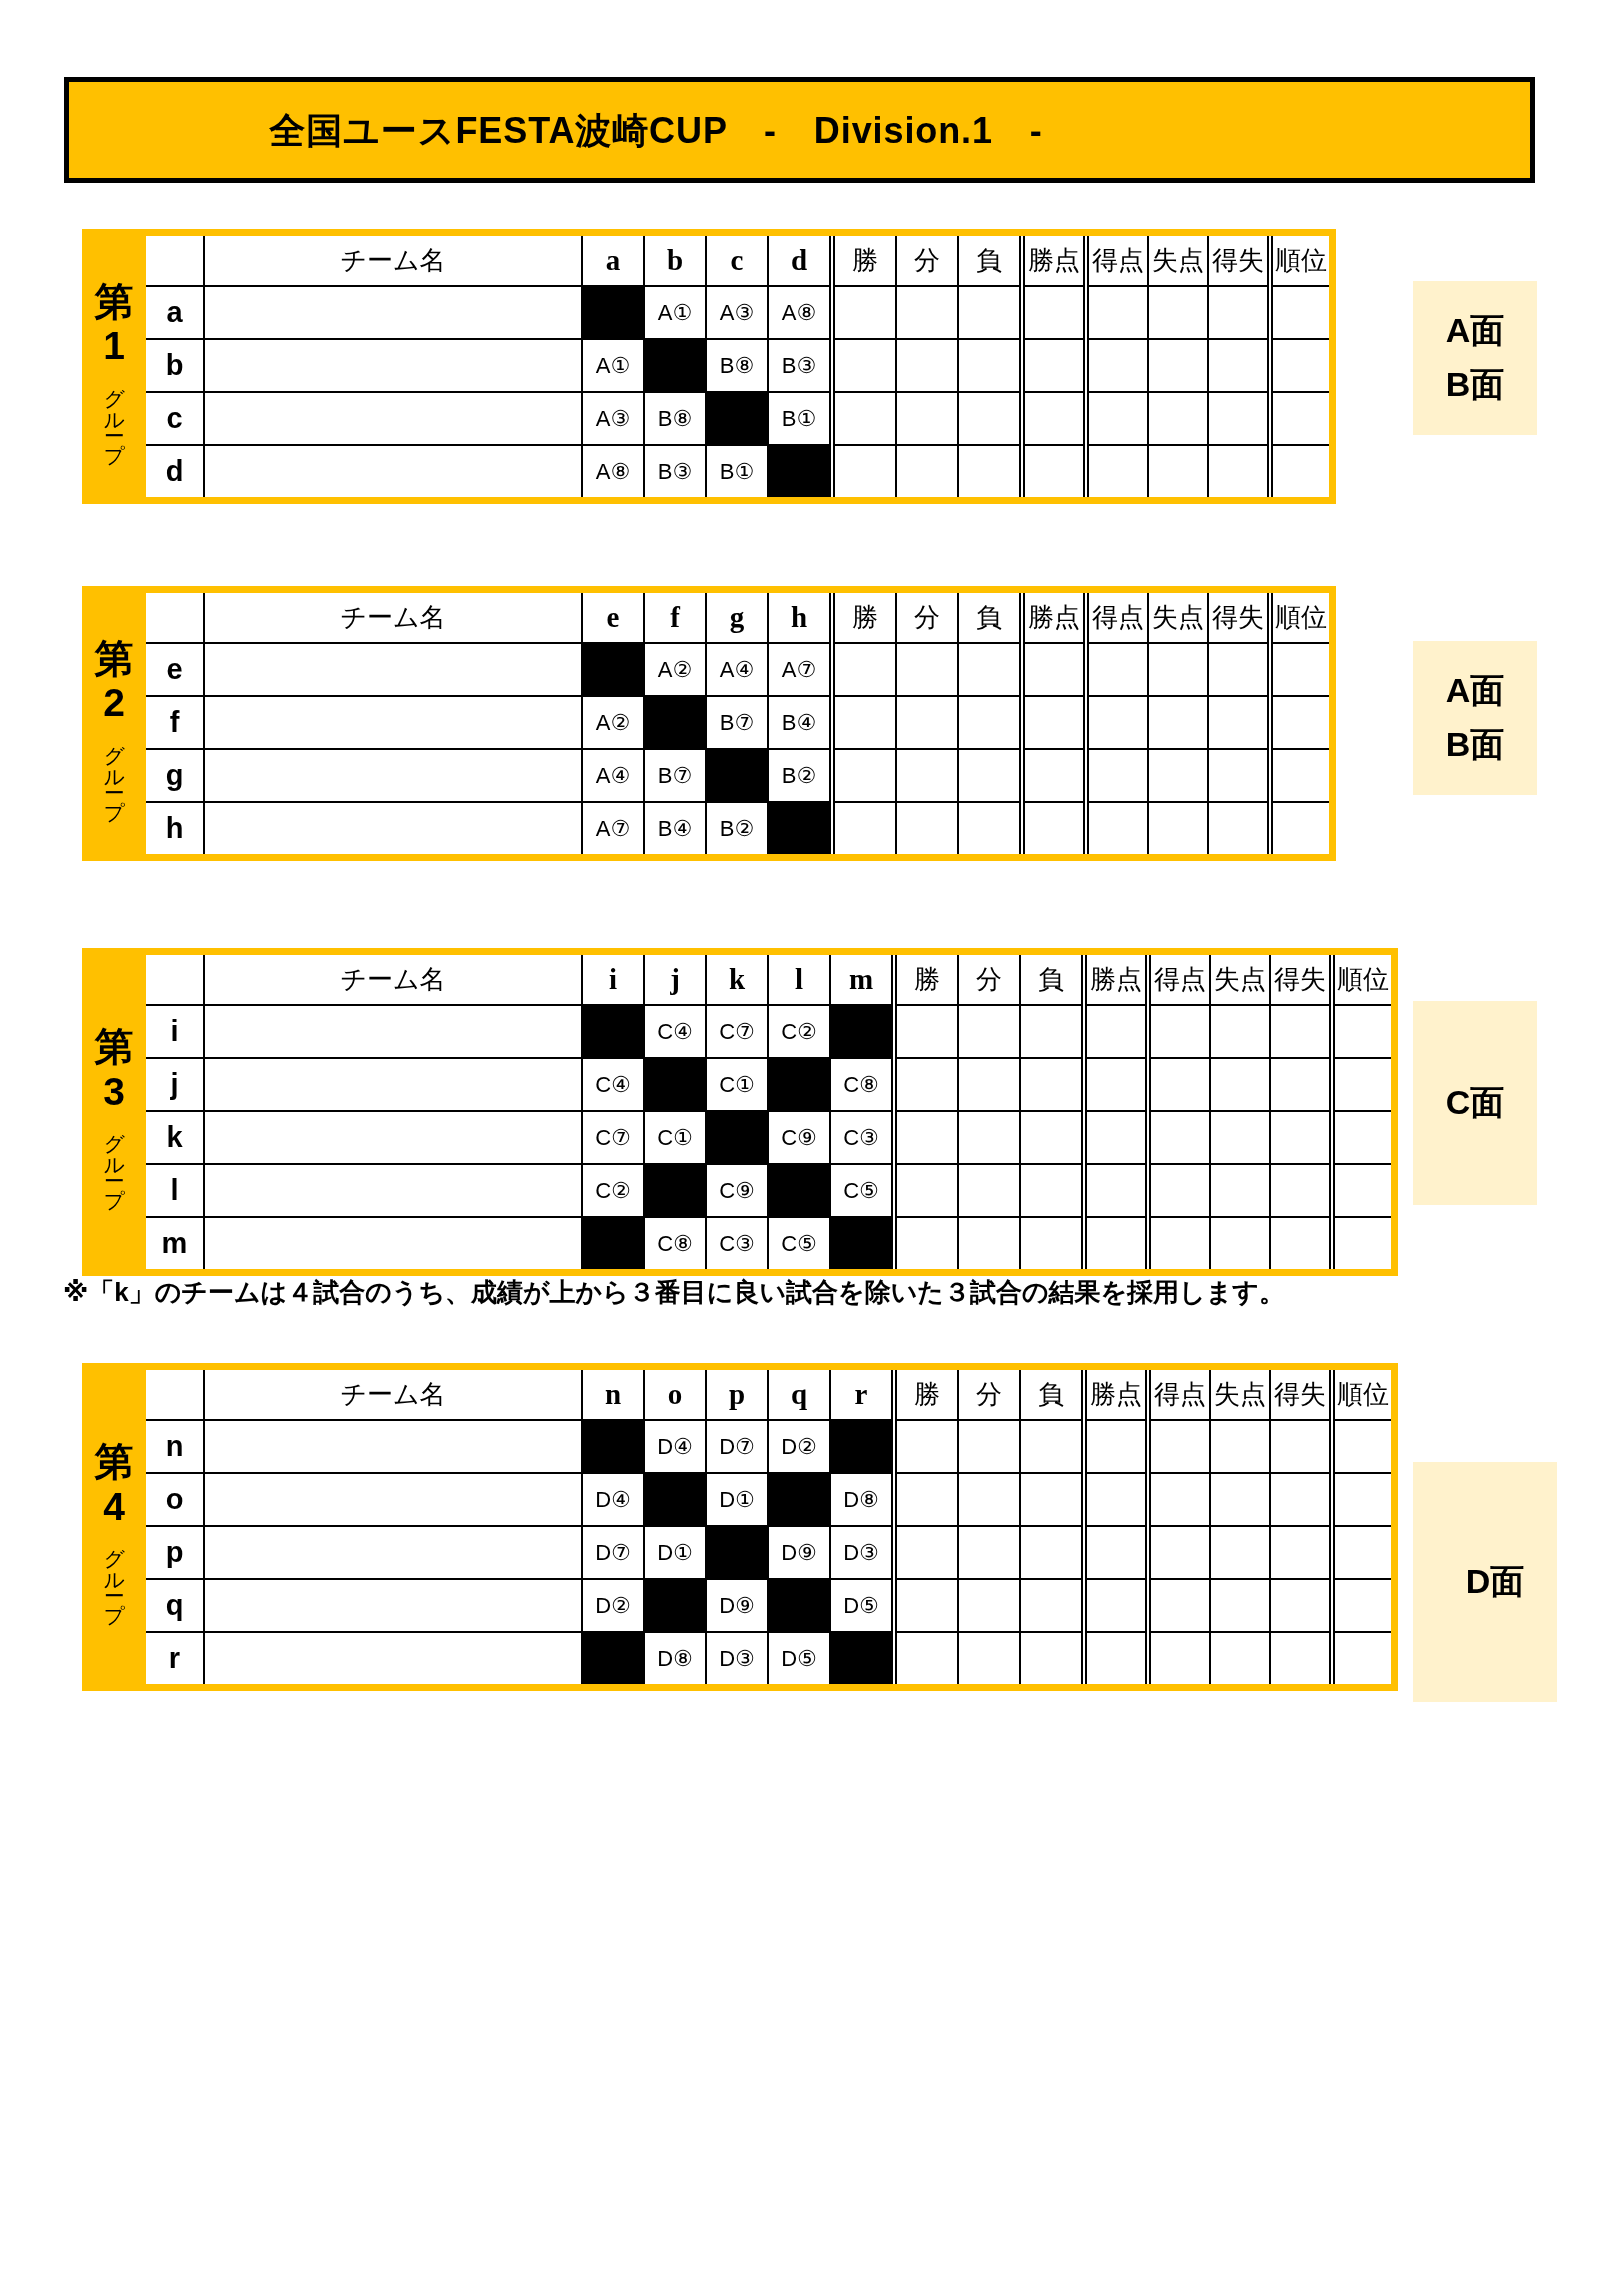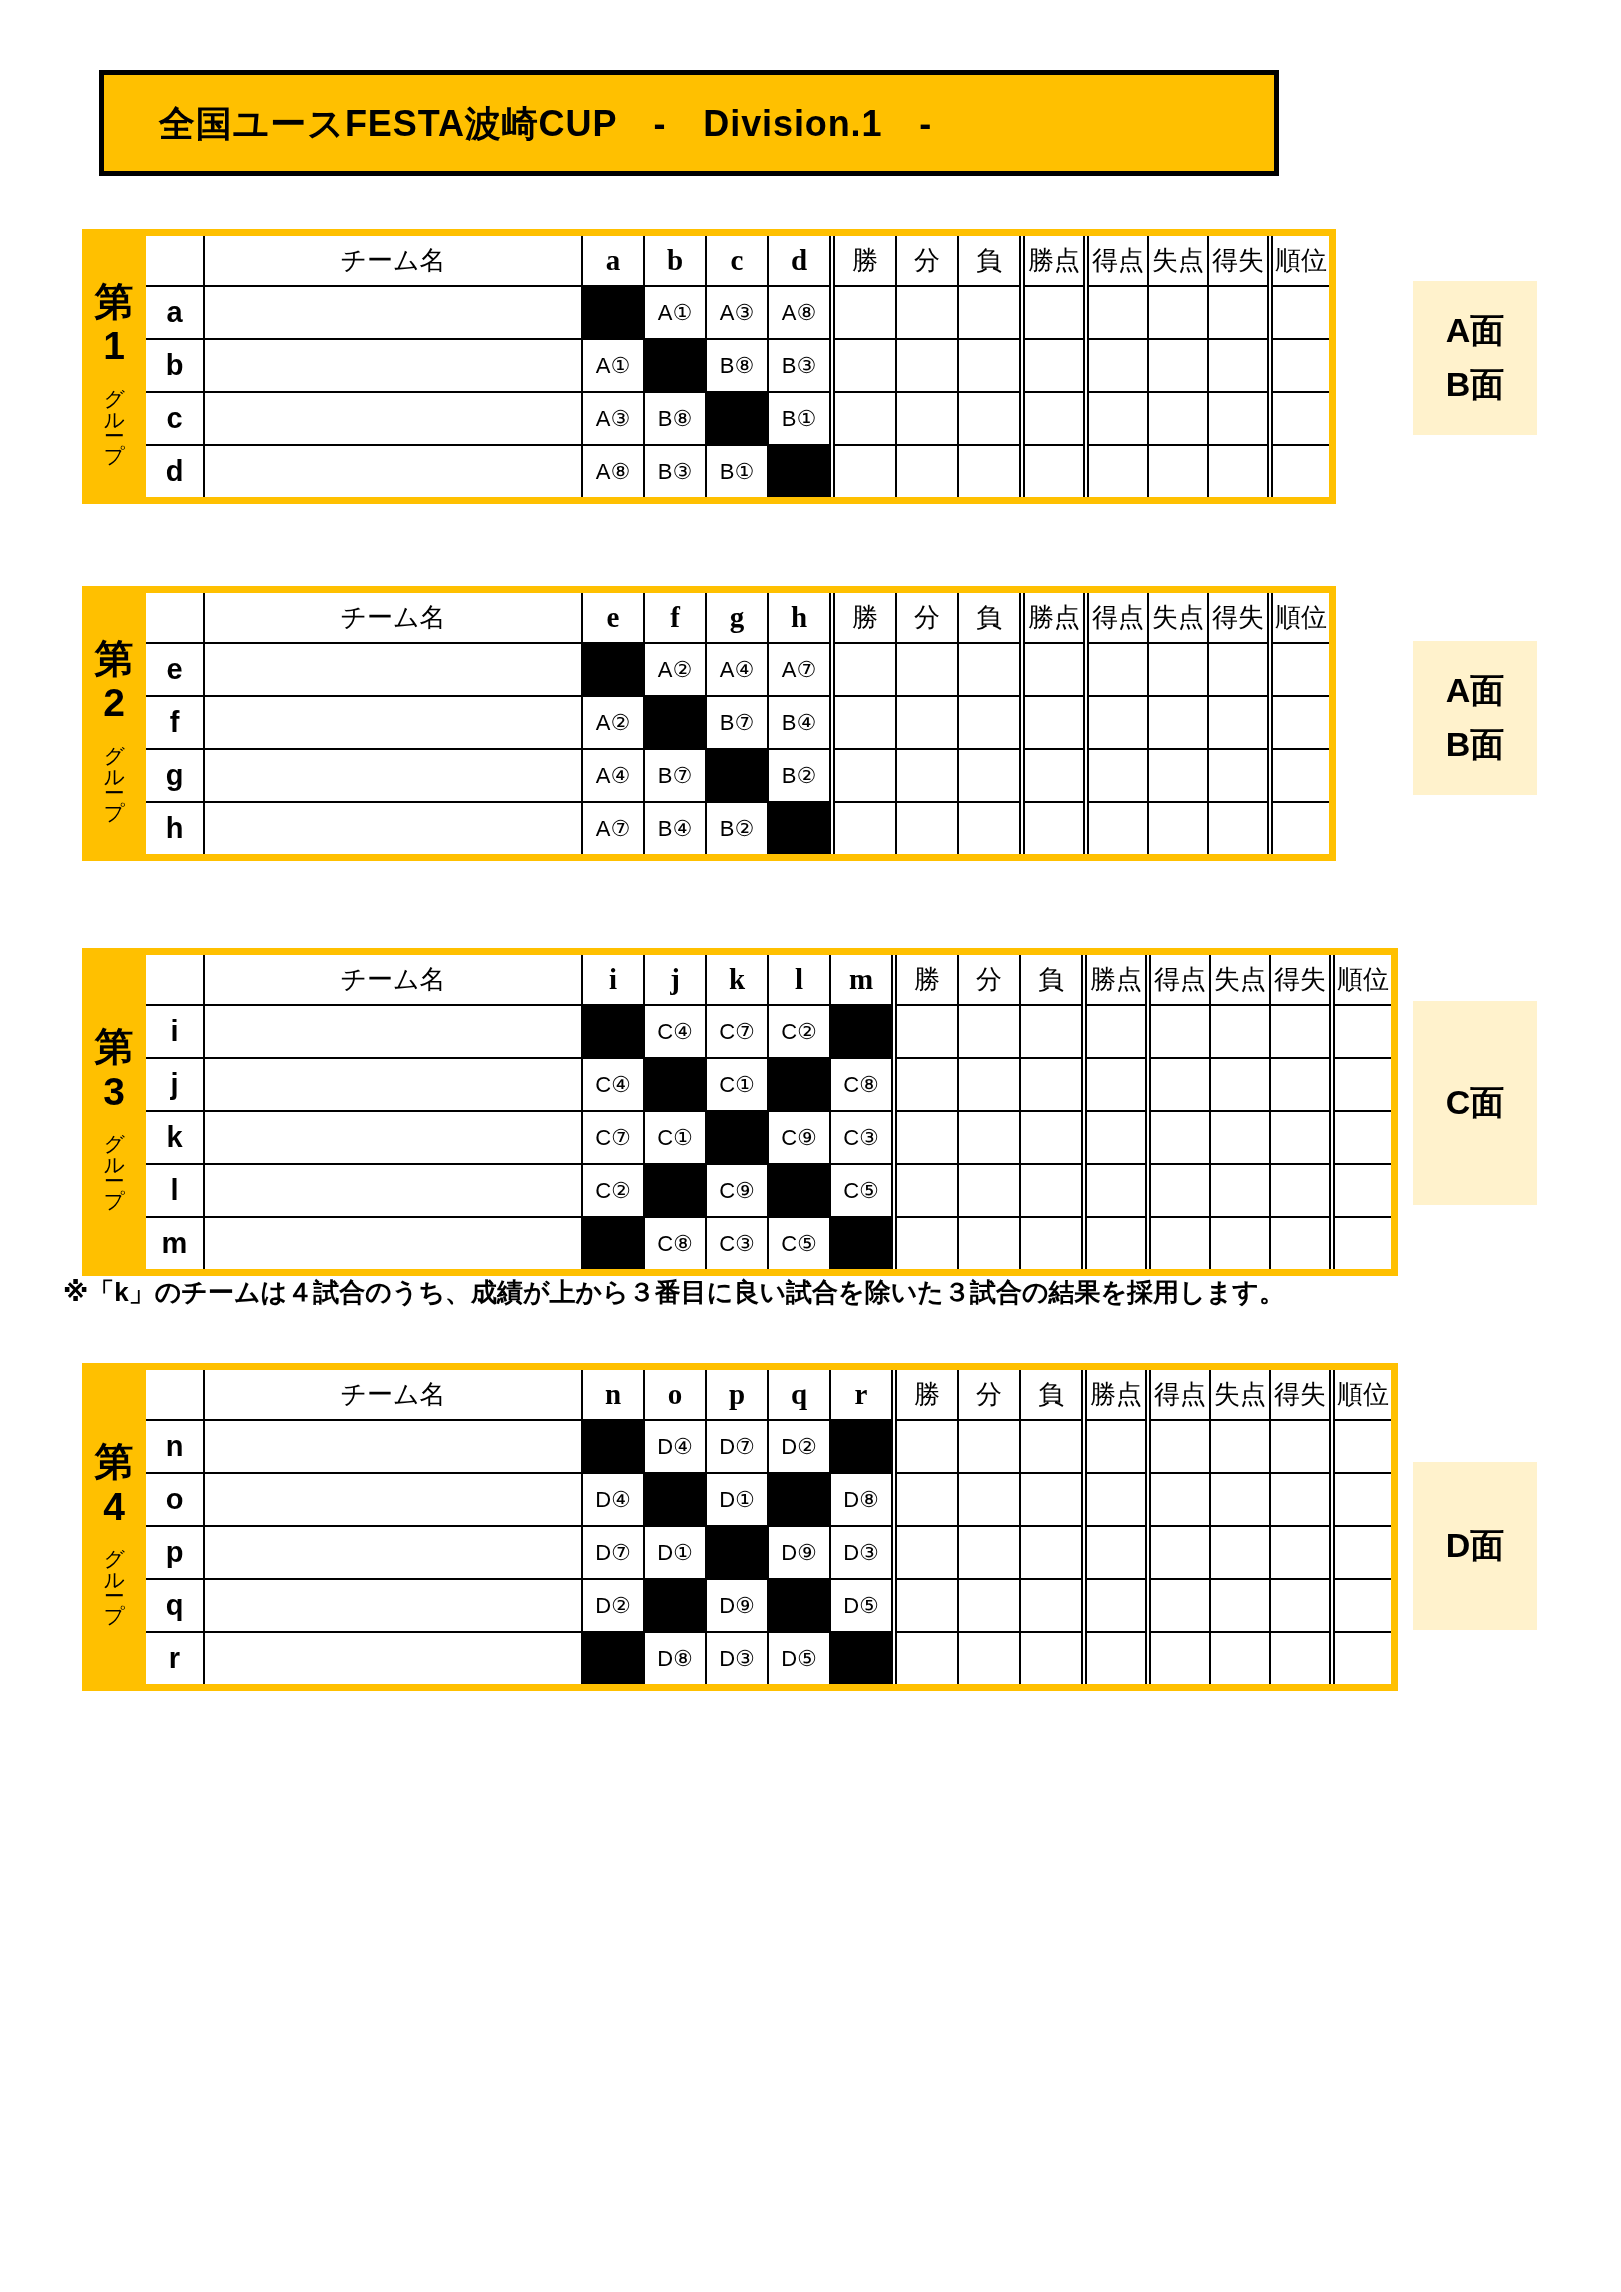--- a/index.html
+++ b/index.html
@@ -6,26 +6,26 @@
   .page{
     position:relative;
     width:1621px;height:2293px;
     background:#ffffff;
     font-family:"Liberation Sans","DejaVu Sans",sans-serif;
     color:#000;
     overflow:hidden;
   }
   
   .banner{
-    position:absolute;left:64px;top:70px;
-    width:1180px;height:106px;
+    position:absolute;left:64px;top:77px;
+    width:1471px;height:106px;
     box-sizing:border-box;
     background:#FFC000;
     border:5.4px solid #000;
-    display:flex;align-items:center;margin-left:35px;
+    display:flex;align-items:center;
   }
   .banner-text{
     width:100%;
     text-align:center;
     padding-right:287px;
     font-weight:bold;
     font-size:36px;
     line-height:47px;
     letter-spacing:0.9px;
   }
@@ -516,17 +516,17 @@
       <div>B面</div>
     </div>
     <div class="court" style="top: 641px; height: 154px;">
       <div>A面</div>
       <div>B面</div>
     </div>
     <div class="court" style="top: 1001px; height: 204px;">
       <div>C面</div>
     </div>
     <div class="note" style="top: 1275px; text-align: right;">※「k」のチームは４試合のうち、成績が上から３番目に良い試合を除いた３試合の結果を採用します。</div>
-    <div class="court" style="top: 1462px; height: 168px;">
+    <div class="court" style="top: 1462px; height: 240px; padding-left: 20px;">
       <div>D面</div>
     </div>
   </div>
 
 
 </body></html>

